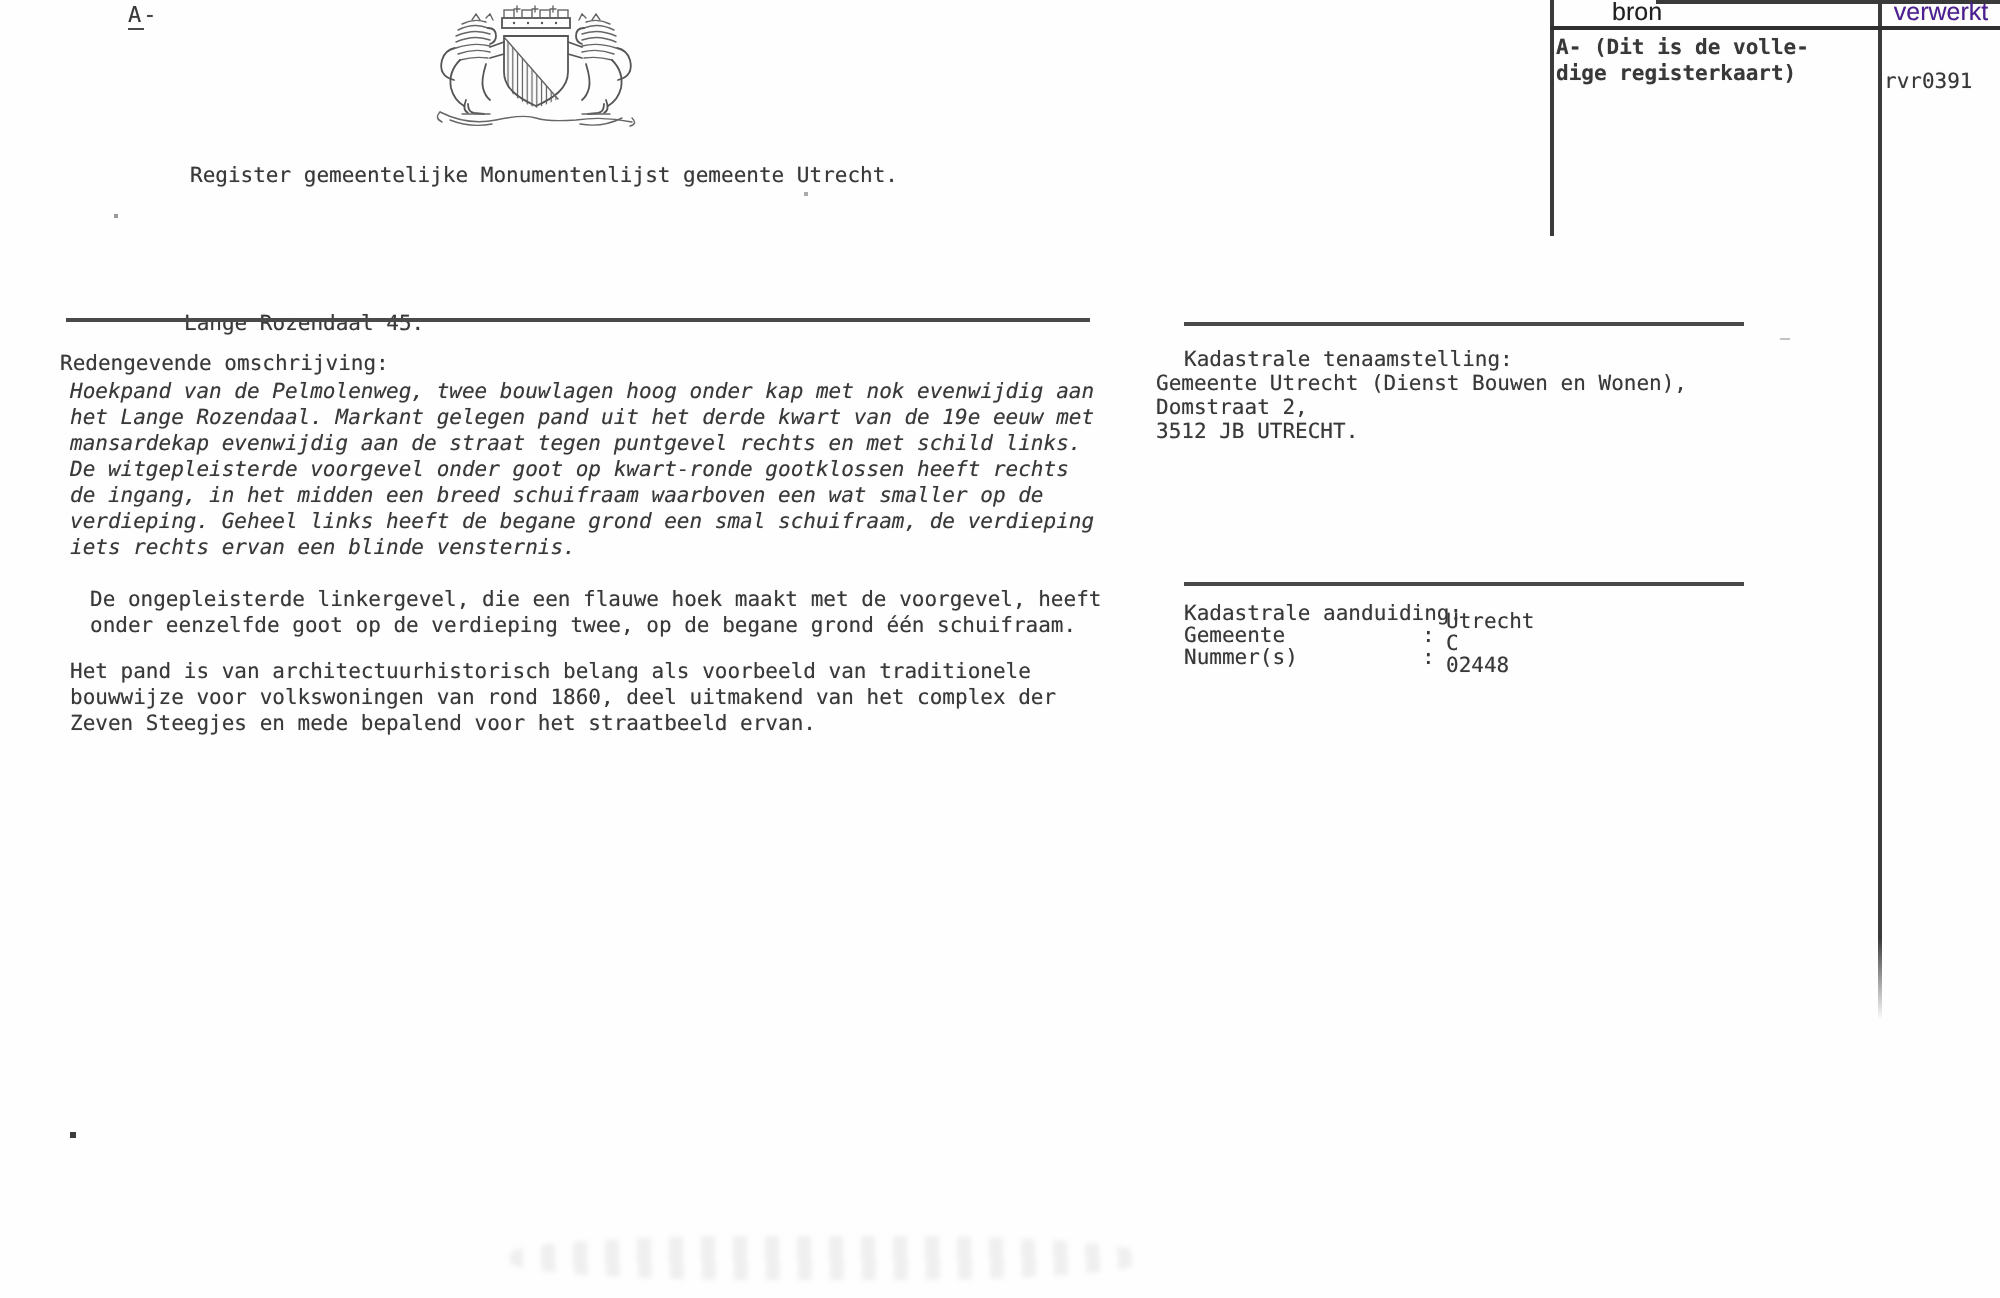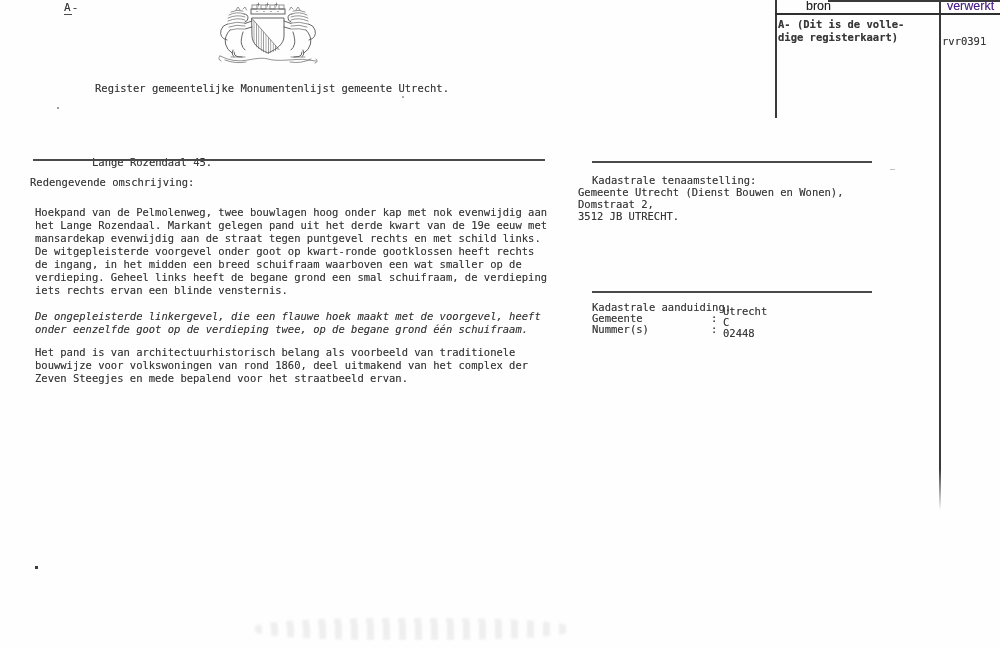--- a/index.html
+++ b/index.html
@@ -22,22 +22,22 @@
   
   .emblem{left:212px;top:2px;width:112px;height:62px;}
   
   .register-title{left:95px;top:82px;line-height:12px;}
   .addr-value{left:92px;top:120px;line-height:12px;margin-top:36px;}
   .addr-line{left:32px;top:132px;line-height:12px;letter-spacing:.2px;}
   .rule{background:#4a4a4a;height:1.6px;}
   .rule-left{left:33px;top:159px;width:512px;}
   .desc-heading{left:30px;top:176px;line-height:13px;}
   .desc-body{left:35px;top:190px;width:520px;line-height:13px;}
-  .desc-body .para1{margin:16px 0 13px 0;}
-  .desc-body .para2{margin:0 0 10px 0;font-style:italic;}
+  .desc-body .para1{margin:0 0 13px 0;font-style:italic;}
+  .desc-body .para2{margin:0 0 10px 10px;}
   .desc-body .para3{margin:0;}
   
   .rule-r1{left:592px;top:161px;width:280px;}
   .kt-heading{left:592px;top:174px;line-height:12px;}
   .kt-lines{left:578px;top:186px;line-height:12px;}
   .rule-r2{left:592px;top:291px;width:280px;}
   .ka-block{left:592px;top:302px;line-height:11px;width:300px;}
   .ka-row{height:11px;}
   .ka-label{display:inline-block;width:119px;}
   .ka-values{position:absolute;left:131px;top:4px;line-height:11px;}

